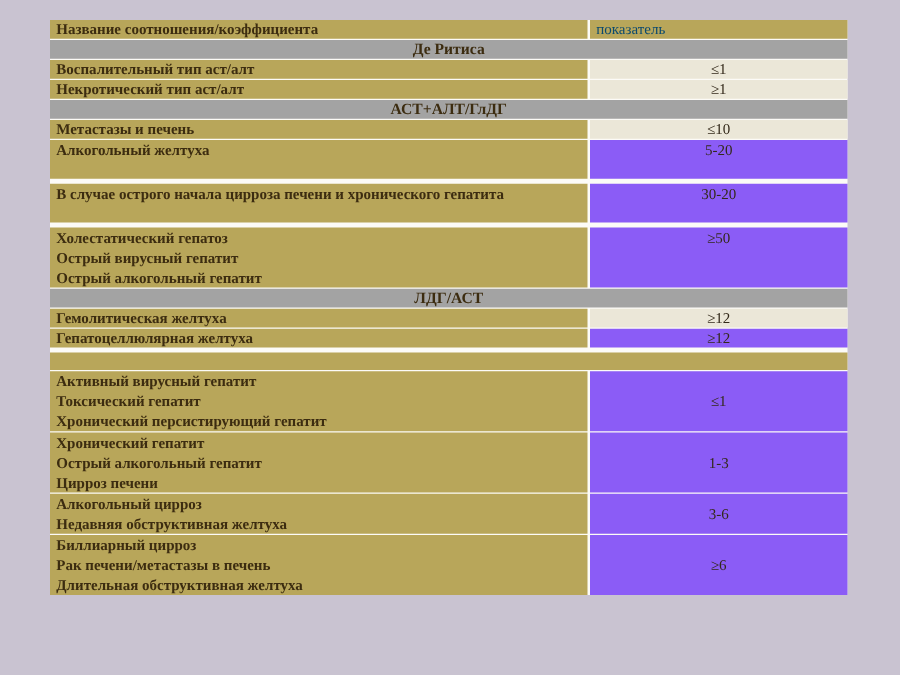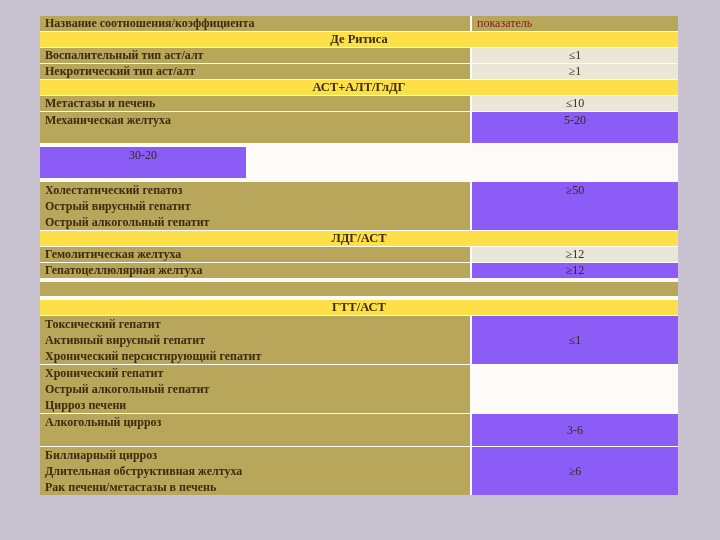--- a/index.html
+++ b/index.html
@@ -29,32 +29,32 @@
     width: 206px; color: #33291a; font-size: 12px;
     text-align: center; overflow: hidden;
   }
   .v-a { background: #ebe7d8; }
   .v-b { background: #8b5cf6; }
 
   .h15 .cell-left, .h15 .cell-right { height: 15px; line-height: 15px; }
   .tall .cell-left, .tall .cell-right { height: 31px; line-height: 15px; padding-top: 1px; }
 
   .section-row {
-    height: 15px; line-height: 15px; background: #fde047;
+    height: 15px; line-height: 15px; background: #a3a3a3;
     text-align: center; font-weight: bold; font-size: 12.5px; color: #3c2c10;
   }
   .spacer-row { height: 14px; background: #b8a65a; }
 
   .block3 .cell-left, .block3 .cell-right { height: 48px; }
   .block2 .cell-left, .block2 .cell-right { height: 32px; }
   .line { height: 16px; line-height: 16px; display: block; }
   .vcenter { display: flex; align-items: center; justify-content: center; }
 
   .header-row .cell-right {
-    background: #b8a65a; color: #7f1d1d;
+    background: #b8a65a; color: #0c4a6e;
     text-align: left; padding-left: 5px; font-size: 12px;
   }
 </style>
 </head>
 <body>
 
 <div class="slide">
   <div class="table">
 
     <div class="row h15 header-row">
@@ -100,28 +100,31 @@
       <div class="cell-left">
         <span>Метастазы и печень</span>
       </div>
       <div class="cell-right v-a">
         <span>≤10</span>
       </div>
     </div>
 
     <div class="row tall">
       <div class="cell-left">
-        <span>Механическая  желтуха</span>
+        <span>Алкогольный  желтуха</span>
       </div>
       <div class="cell-right v-b">
         <span>5-20</span>
       </div>
     </div>
 
     <div class="row tall mt4">
+      <div class="cell-left">
+        <span>В случае острого начала цирроза печени и хронического гепатита</span>
+      </div>
       <div class="cell-right v-b">
         <span>30-20</span>
       </div>
     </div>
 
     <div class="row block3 mt4">
       <div class="cell-left">
         <span class="line">Холестатический  гепатоз</span>
         <span class="line">Острый вирусный гепатит</span>
         <span class="line">Острый алкогольный гепатит</span>
@@ -153,59 +156,58 @@
       </div>
       <div class="cell-right v-b">
         <span>≥12</span>
       </div>
     </div>
 
     <div class="row mt4">
       <div class="spacer-row" style="width:100%"></div>
     </div>
 
-    <div class="row mt4">
-      <div class="section-row" style="width:100%">
-        <span>ГТТ/АСТ</span>
-      </div>
-    </div>
 
     <div class="row block3">
       <div class="cell-left">
+        <span class="line">Активный вирусный гепатит</span>
         <span class="line">Токсический гепатит</span>
-        <span class="line">Активный вирусный гепатит</span>
         <span class="line">Хронический персистирующий гепатит</span>
       </div>
       <div class="cell-right v-b vcenter">
         <span>≤1</span>
       </div>
     </div>
 
     <div class="row block3">
       <div class="cell-left">
         <span class="line">Хронический гепатит</span>
         <span class="line">Острый алкогольный гепатит</span>
         <span class="line">Цирроз печени</span>
       </div>
+      <div class="cell-right v-b vcenter">
+        <span>1-3</span>
+      </div>
     </div>
 
     <div class="row block2">
       <div class="cell-left">
         <span class="line">Алкогольный цирроз</span>
+        <span class="line">Недавняя обструктивная желтуха</span>
       </div>
       <div class="cell-right v-b vcenter">
         <span>3-6</span>
       </div>
     </div>
 
     <div class="row block3">
       <div class="cell-left">
         <span class="line">Биллиарный цирроз</span>
+        <span class="line">Рак печени/метастазы в печень</span>
         <span class="line">Длительная обструктивная желтуха</span>
-        <span class="line">Рак печени/метастазы в печень</span>
       </div>
       <div class="cell-right v-b vcenter">
         <span>≥6</span>
       </div>
     </div>
 
   </div>
 </div>
 
 </body></html>

